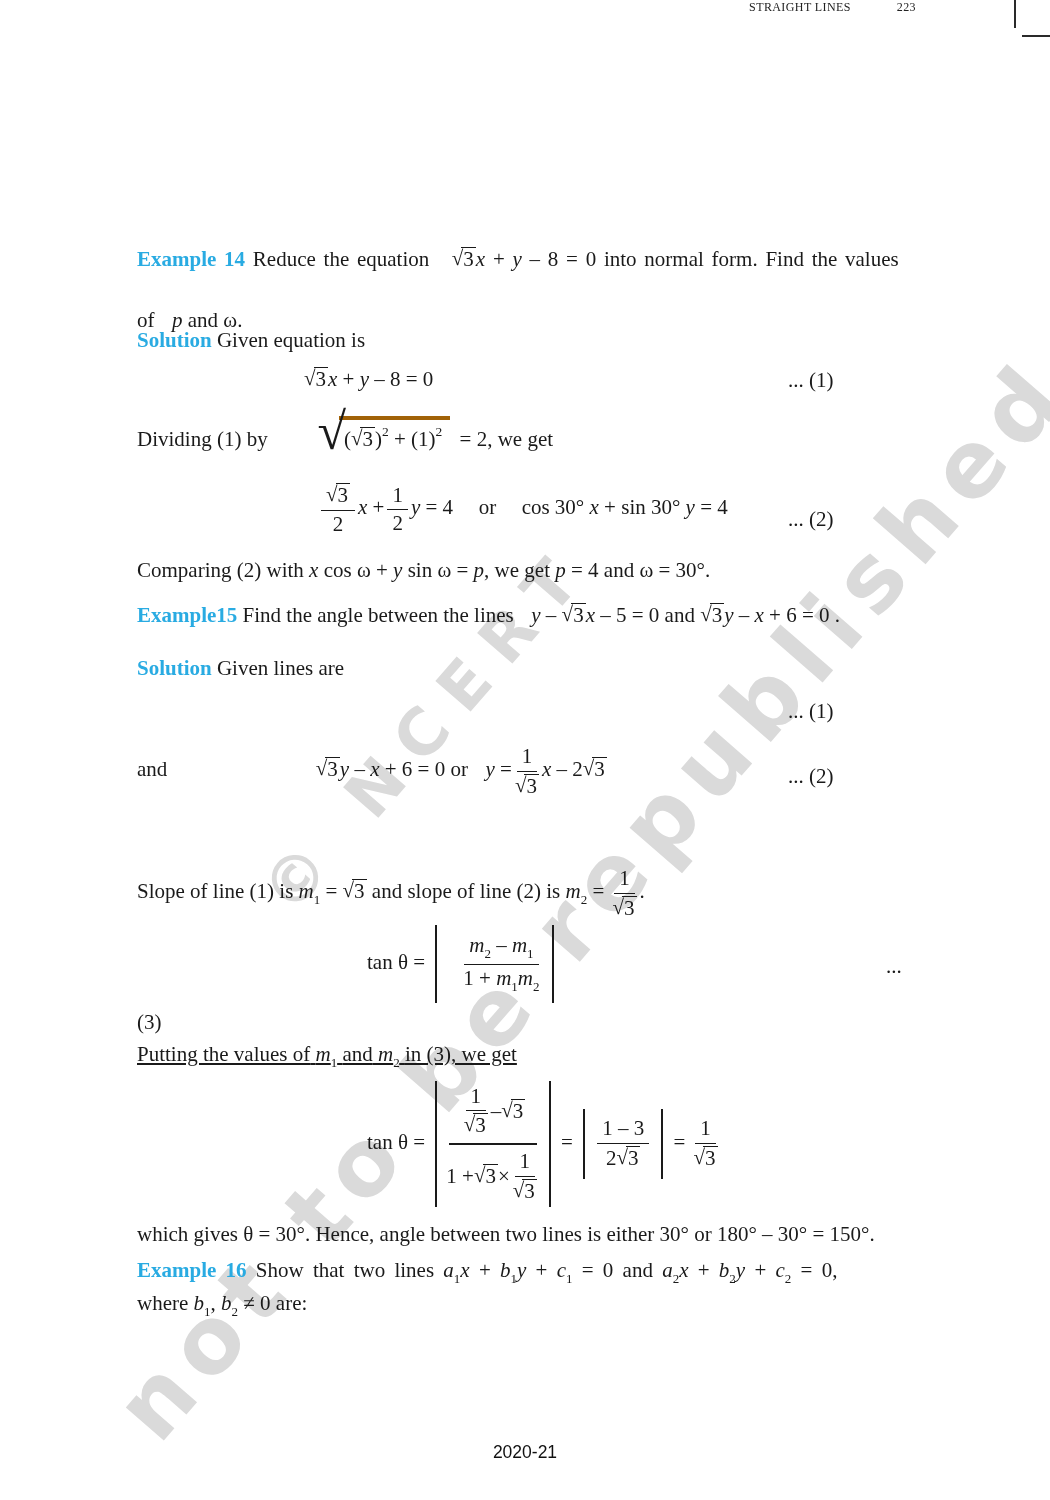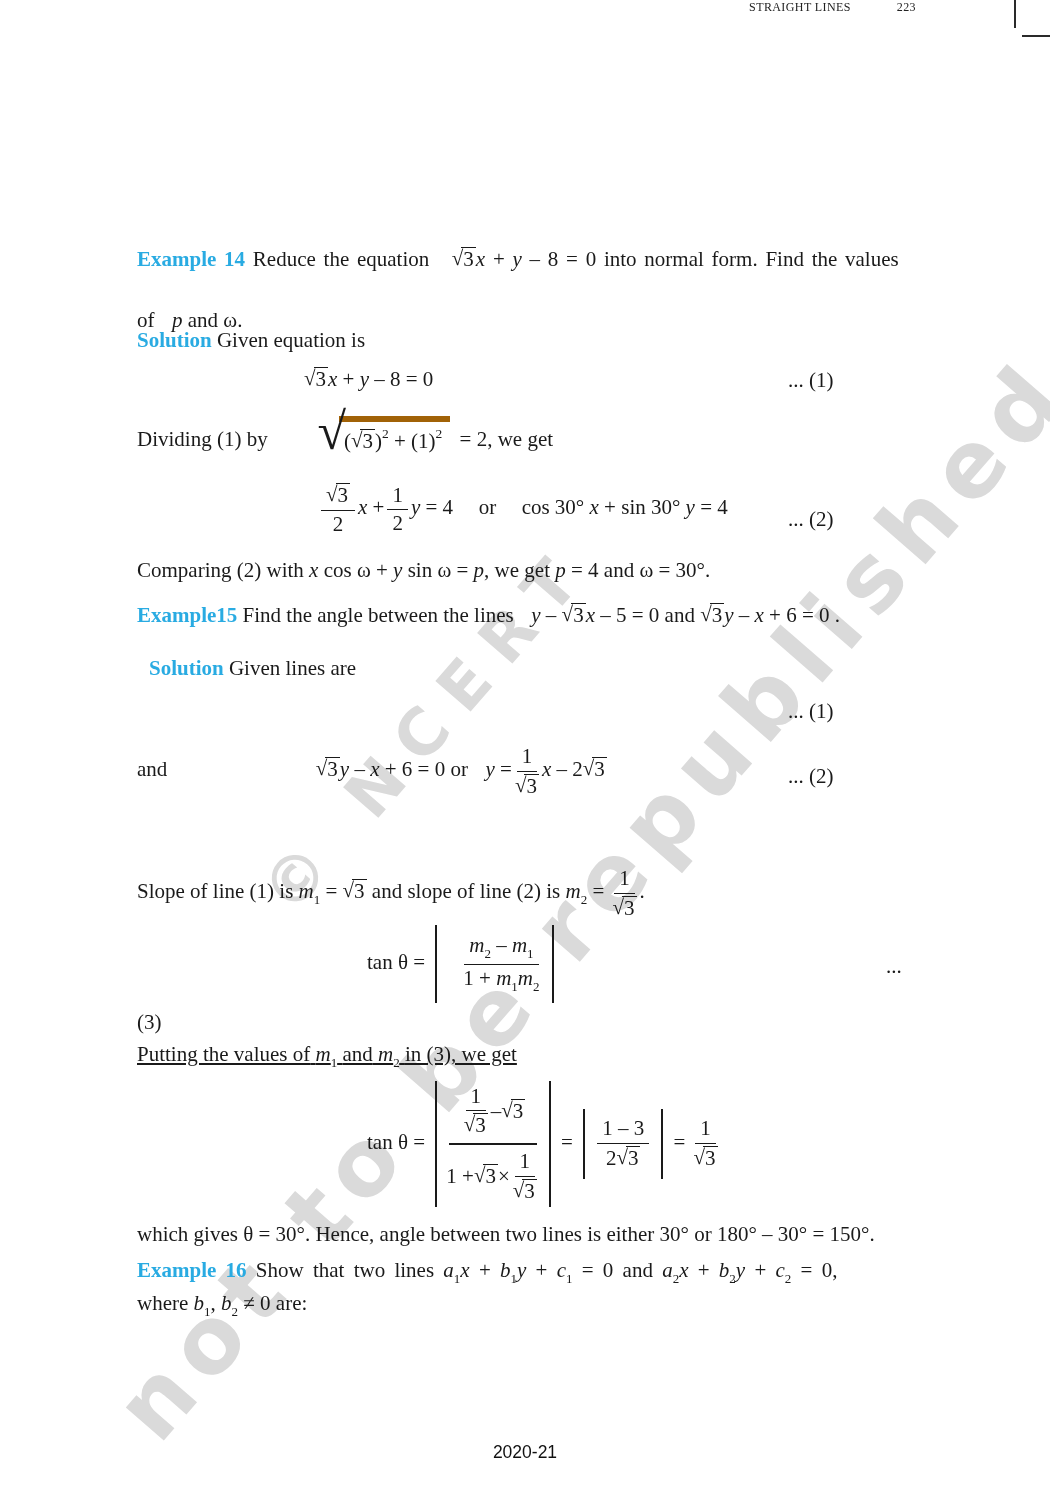--- a/index.html
+++ b/index.html
@@ -17,21 +17,21 @@
         text-align:center;line-height:1.12;margin:0 3px;}
   .fn{border-bottom:1.7px solid #1a1a1a;padding:0 5px 2px;}
   .fd{padding-top:2px;}
   .abs{display:inline-flex;align-items:center;border-left:2px solid #1a1a1a;
        border-right:2px solid #1a1a1a;padding:0 9px;vertical-align:middle;margin:0 5px;}
   .bfrac{display:inline-flex;flex-direction:column;align-items:center;vertical-align:middle;}
   .bfn{display:inline-flex;align-items:center;border-bottom:2px solid #1a1a1a;padding:0 12px 5px;}
   .bfd{display:inline-flex;align-items:center;padding-top:5px;}
   .bigsq{display:inline-flex;align-items:flex-start;vertical-align:middle;margin:0 4px;}
   .bigsign{font-size:52px;line-height:1;display:inline-block;transform:translateY(-9px);margin-right:-7px;}
-  .bigrad{display:inline-block;border-top:6px solid #a16207;padding:4px 8px 0 5px;margin-top:1px;}
+  .bigrad{display:inline-block;border-top:4px solid #a16207;padding:4px 8px 0 5px;margin-top:1px;}
   .gap{display:inline-block;width:15px;}
   .gap-sm{display:inline-block;width:7px;}
   .gap-and{display:inline-block;width:138px;}
   .hdr{position:absolute;left:0;top:186;width:916px;text-align:right;font-size:12px;
        letter-spacing:.4px;z-index:2;color:#222;}
   .hdr-spacer{display:inline-block;width:46px;}
   .eqno{position:absolute;font-size:21px;z-index:2;}
   .ftr{position:absolute;left:0;top:1442px;width:1050px;text-align:center;z-index:2;
        font-family:"Liberation Sans",sans-serif;font-size:17.5px;color:#111;}
   .wm{position:absolute;z-index:1;font-family:"DejaVu Sans",sans-serif;font-weight:bold;
@@ -139,21 +139,21 @@
     <span class="sq"><span class="rs">√</span><span class="rad">3</span></span><span class="it">x</span>
     <span>– 5 = 0</span>
     <span>and</span>
     <span class="sq"><span class="rs">√</span><span class="rad">3</span></span><span class="it">y</span>
     <span>–</span>
     <span class="it">x</span>
     <span>+ 6 = 0</span>
     <span>.</span>
   </div>
 
-  <div class="row" style="left:137px;top:655px;margin-left:12px;">
+  <div class="row" style="left:137px;top:655px;">
     <span class="cy">Solution</span>
     <span>Given lines are</span>
   </div>
 
   <div class="eqno" style="left:788px;top:699px;">... (1)</div>
 
   <div class="row" style="left:137px;top:745px;">
     <span>and</span>
     <span class="gap-and"></span>
     <span class="sq"><span class="rs">√</span><span class="rad">3</span></span><span class="it">y</span>

